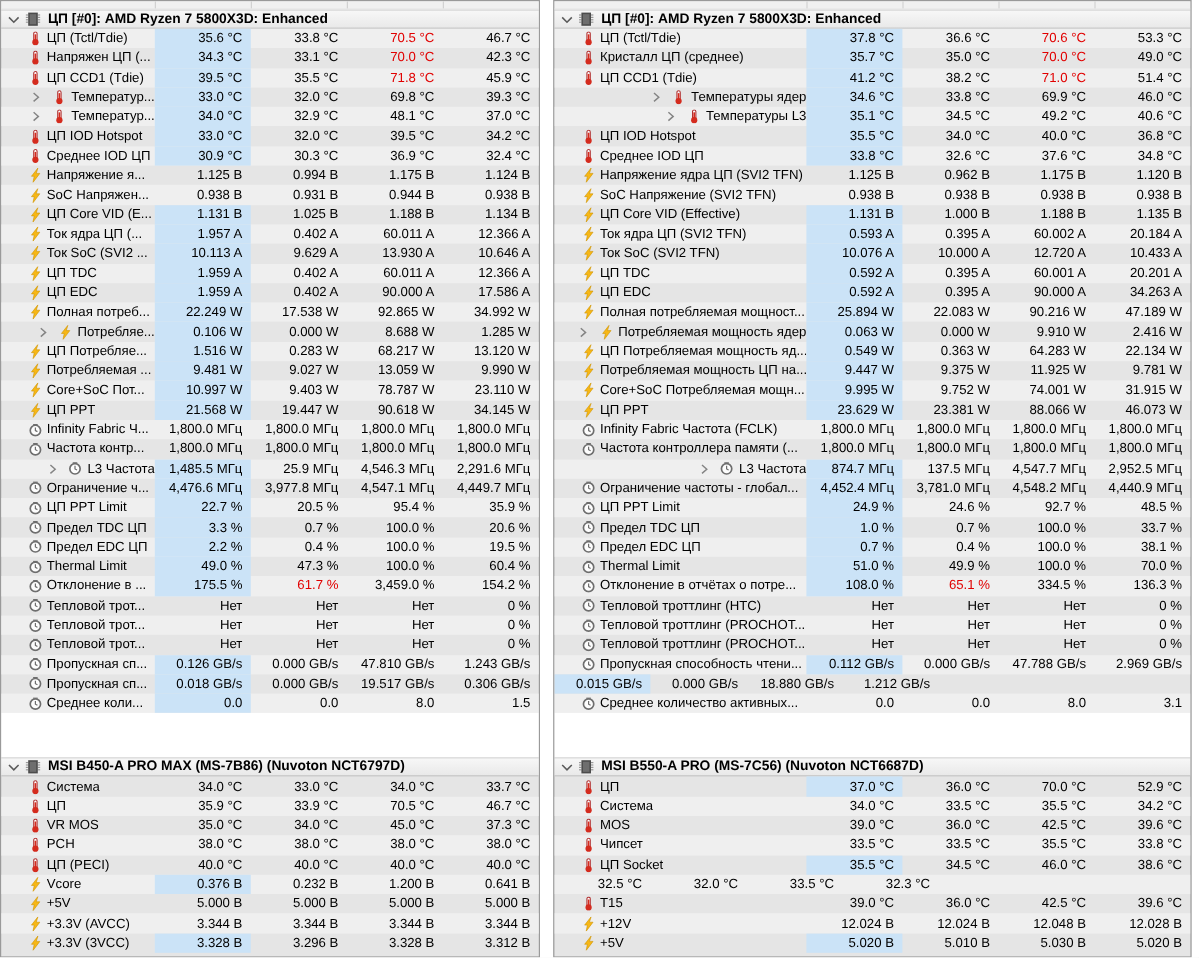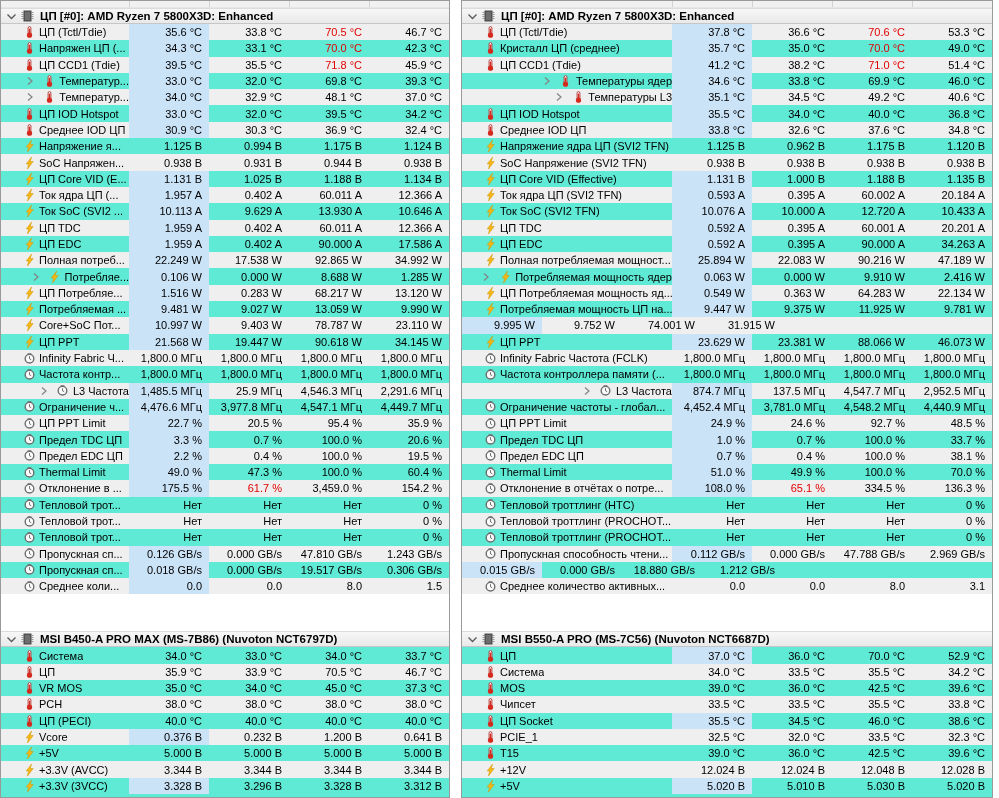--- a/index.html
+++ b/index.html
@@ -1,18 +1,18 @@
 <!DOCTYPE html>
 <html><head>
 <meta charset="utf-8">
 <style>
   html,body{margin:0;padding:0;background:#fff;}
   .canvas{position:relative;width:999px;height:798px;background:#ffffff;overflow:hidden;
           font-family:"Liberation Sans",sans-serif;font-size:11px;color:#000;}
-  .window{position:absolute;top:0;height:798px;background:#5eead4;border:1px solid #9a9a9a;
+  .window{position:absolute;top:0;height:798px;background:#e5e5e5;border:1px solid #9a9a9a;
           box-sizing:border-box;overflow:hidden;}
   #win-left{left:0;width:450px;}
   #win-right{left:461px;width:532px;}
 
   .topstrip{height:7px;display:flex;background:#f1f1f1;border-bottom:1px solid #e6e6e6;box-sizing:border-box;}
   .ts-label{flex:1;}
   .ts-col{width:80px;flex-shrink:0;border-left:1px solid #d2d2d2;box-sizing:border-box;}
 
   .sec-header{height:16px;display:flex;align-items:center;gap:4px;padding-left:5px;box-sizing:border-box;
               background:linear-gradient(#f7f7f7,#e9e9e9);border-top:1px solid #dcdcdc;border-bottom:1px solid #c6c6c6;
@@ -1165,20 +1165,29 @@
   </svg>
                 </span>
       <span class="lbl">Потребляемая мощность ЦП на...</span>
     </div>
     <div class="val hl">9.447 W</div>
     <div class="val">9.375 W</div>
     <div class="val">11.925 W</div>
     <div class="val">9.781 W</div>
   </div>
             <div class="row alt">
+    <div class="label-cell">
+
+      <span class="icon-slot">
+                  <svg width="9" height="12" viewBox="0 0 9 12">
+    <path d="M6.6 0 L1.2 6.9 H3.5 L2.5 12 L8.2 4.5 H5.2 L6.6 0 Z" fill="#f7b715" stroke="#cf9400" stroke-width="0.5"></path>
+  </svg>
+                </span>
+      <span class="lbl">Core+SoC Потребляемая мощн...</span>
+    </div>
     <div class="val hl">9.995 W</div>
     <div class="val">9.752 W</div>
     <div class="val">74.001 W</div>
     <div class="val">31.915 W</div>
   </div>
             <div class="row">
     <div class="label-cell">
 
       <span class="icon-slot">
                   <svg width="9" height="12" viewBox="0 0 9 12">
@@ -1548,31 +1557,20 @@
   </svg>
                 </span>
       <span class="lbl">ЦП Socket</span>
     </div>
     <div class="val hl">35.5 °C</div>
     <div class="val">34.5 °C</div>
     <div class="val">46.0 °C</div>
     <div class="val">38.6 °C</div>
   </div>
             <div class="row alt">
-    <div class="label-cell">
-
-      <span class="icon-slot">
-                  <svg width="9" height="12" viewBox="0 0 9 12">
-    <rect x="3.1" y="0.6" width="2.8" height="8" rx="1.4" fill="#ffffff" stroke="#b03030" stroke-width="0.9"></rect>
-    <rect x="3.8" y="2.6" width="1.4" height="6" fill="#d42b1e"></rect>
-    <circle cx="4.5" cy="9.2" r="2.6" fill="#d42b1e"></circle>
-  </svg>
-                </span>
-      <span class="lbl">PCIE_1</span>
-    </div>
     <div class="val">32.5 °C</div>
     <div class="val">32.0 °C</div>
     <div class="val">33.5 °C</div>
     <div class="val">32.3 °C</div>
   </div>
             <div class="row">
     <div class="label-cell">
 
       <span class="icon-slot">
                   <svg width="9" height="12" viewBox="0 0 9 12">

